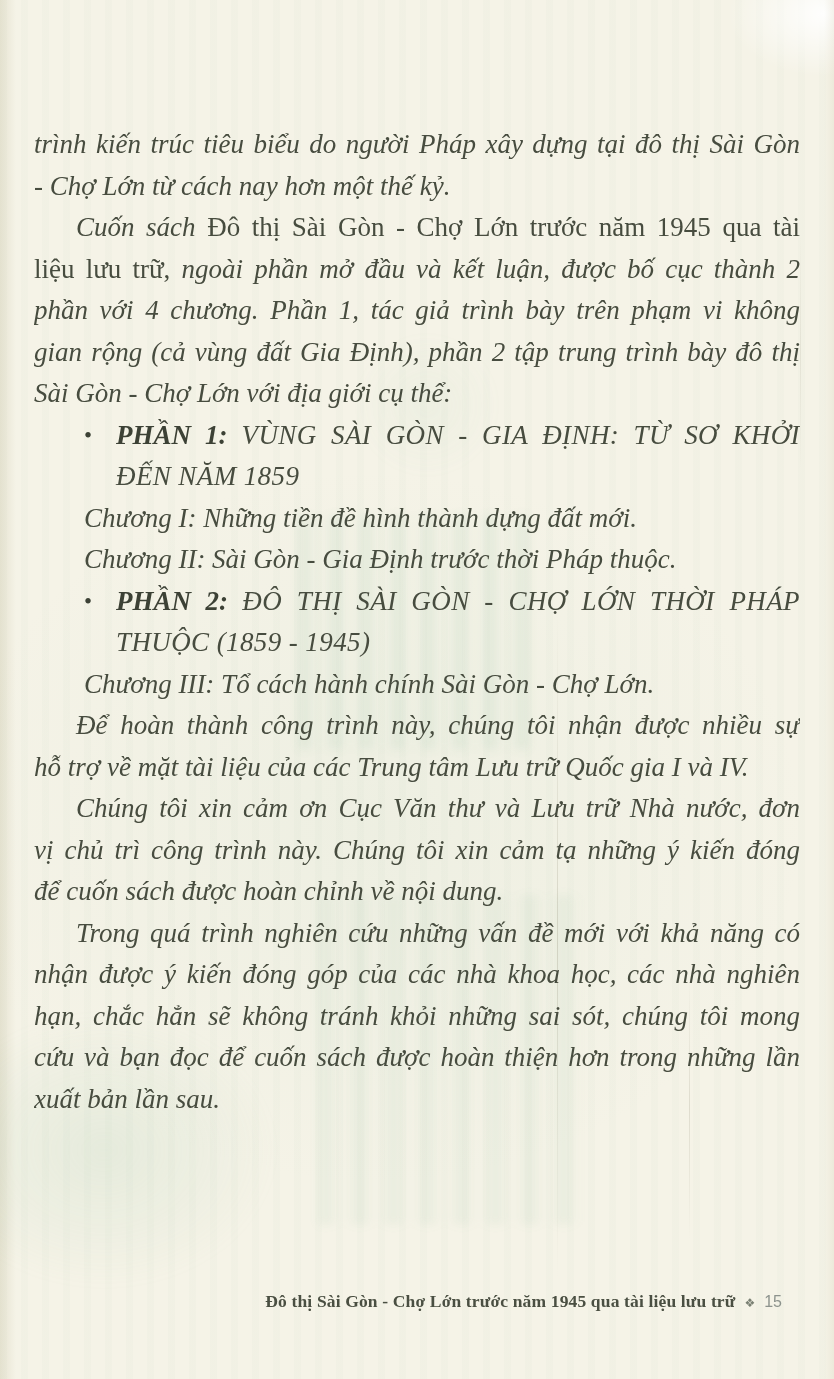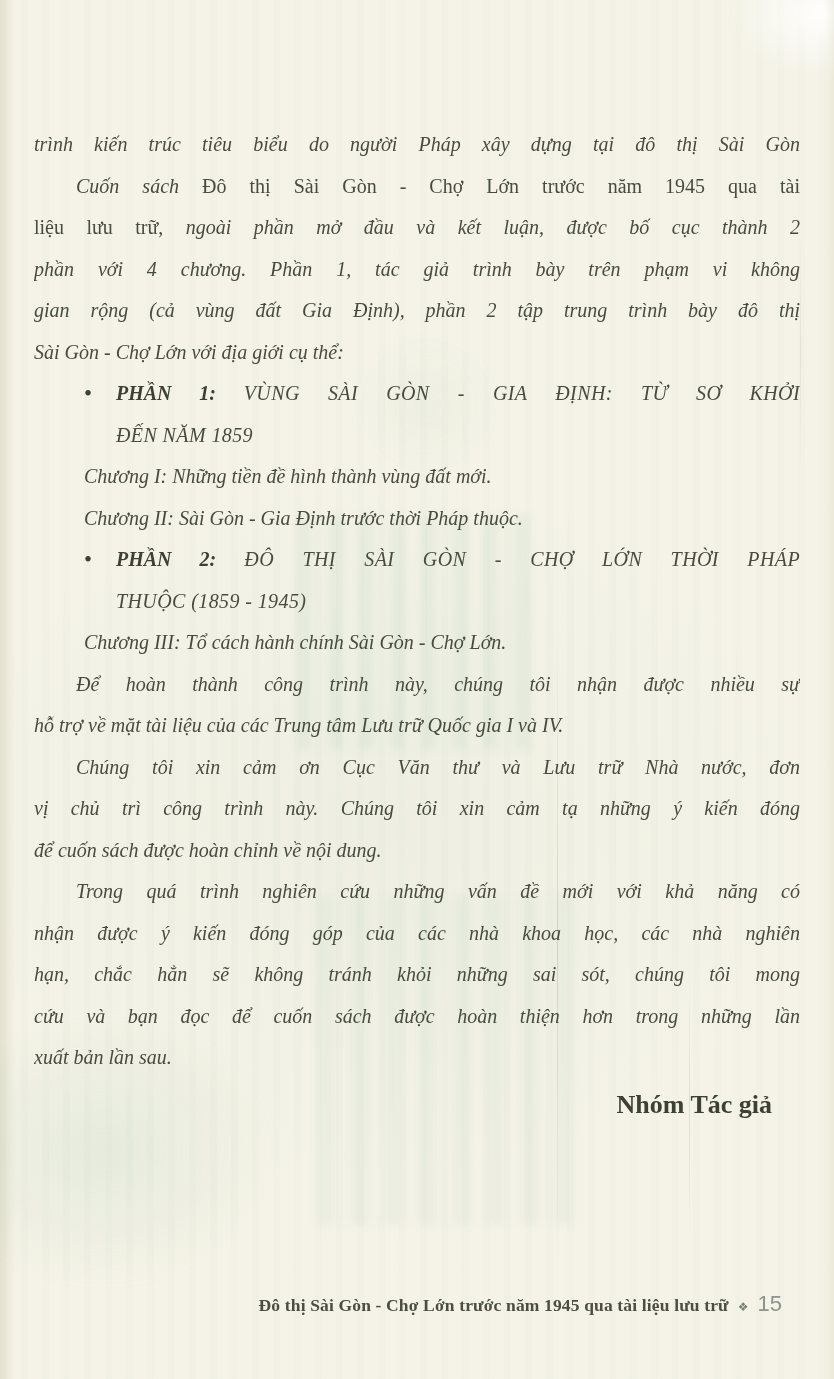--- a/index.html
+++ b/index.html
@@ -31,21 +31,21 @@
   .scratch{position:absolute;width:1px;pointer-events:none;
     background:linear-gradient(rgba(118,112,88,0), rgba(118,112,88,.22), rgba(118,112,88,0));}
   .scratch.s1{left:557px;top:610px;height:670px;}
   .scratch.s2{left:689px;top:975px;height:265px;opacity:.8;}
   .scratch.s3{left:800px;top:235px;height:235px;opacity:.5;}
 
   .body-text{position:absolute;left:34px;top:124px;width:766px;}
   .para{position:relative;margin:0;}
   .line{
     height:41.5px;line-height:41.5px;
-    font-size:20px;
+    font-size:27px;
     overflow:hidden;
     white-space:normal;
   }
   .jst{text-align:justify;}
   .jst::after{content:"";display:inline-block;width:100%;}
   .ind{text-indent:42px;}
   .it{font-style:italic;}
   .rm{font-style:normal;}
   .bi{font-style:italic;font-weight:bold;color:#3c4135;}
   .itc{font-style:italic;letter-spacing:.4px;}
@@ -59,54 +59,55 @@
     margin-top:5px;padding-right:28px;
     height:41.5px;line-height:41.5px;
     text-align:right;font-weight:bold;font-size:26px;color:#3c4135;
   }
   .footer{
     position:absolute;top:1291px;right:52px;
     display:flex;align-items:baseline;gap:9px;
   }
   .footer .rt{font-weight:bold;font-size:17.5px;letter-spacing:.15px;color:#4a4f42;}
   .footer .sep{font-family:"DejaVu Sans",sans-serif;font-size:12px;color:#7a8073;}
-  .footer .pn{font-family:"Liberation Sans","DejaVu Sans",sans-serif;font-size:22px;color:#8d938d;}
+  .footer .pn{font-family:"Liberation Sans","DejaVu Sans",sans-serif;font-size:16px;color:#8d938d;}
 </style>
 </head>
 <body>
 
 <div class="page">
 
   <div class="ghost g1"></div>
   <div class="ghost g2"></div>
   <div class="ghost g3"></div>
   <div class="ghost g4"></div>
   <div class="scratch s1"></div>
   <div class="scratch s2"></div>
   <div class="scratch s3"></div>
 
   <div class="body-text">
     <div id="paras">
         <div class="para plain">
           <div class="line jst"><span class="it">trình kiến trúc tiêu biểu do người Pháp xây dựng tại đô thị Sài Gòn</span></div>
+          <div class="line"><span class="it">- Chợ Lớn từ cách nay hơn một thế kỷ.</span></div>
         </div>
         <div class="para plain">
           <div class="line jst ind"><span class="it">Cuốn sách </span><span class="rm">Đô thị Sài Gòn - Chợ Lớn trước năm 1945 qua tài</span></div>
           <div class="line jst"><span class="rm">liệu lưu trữ, </span><span class="it">ngoài phần mở đầu và kết luận, được bố cục thành 2</span></div>
           <div class="line jst"><span class="it">phần với 4 chương. Phần 1, tác giả trình bày trên phạm vi không</span></div>
           <div class="line jst"><span class="it">gian rộng (cả vùng đất Gia Định), phần 2 tập trung trình bày đô thị</span></div>
           <div class="line"><span class="it">Sài Gòn - Chợ Lớn với địa giới cụ thể:</span></div>
         </div>
         <div class="para bullet">
           <span class="bullet-mark">•</span>
           <div class="line jst"><span class="bi">PHẦN 1: </span><span class="itc">VÙNG SÀI GÒN - GIA ĐỊNH: TỪ SƠ KHỞI</span></div>
           <div class="line"><span class="itc">ĐẾN NĂM 1859</span></div>
         </div>
         <div class="para chapter">
-          <div class="line"><span class="it">Chương I: Những tiền đề hình thành vùng đất mới.</span></div>
+          <div class="line"><span class="it">Chương I: Những tiền đề hình thành dựng đất mới.</span></div>
         </div>
         <div class="para chapter">
           <div class="line"><span class="it">Chương II: Sài Gòn - Gia Định trước thời Pháp thuộc.</span></div>
         </div>
         <div class="para bullet">
           <span class="bullet-mark">•</span>
           <div class="line jst"><span class="bi">PHẦN 2: </span><span class="itc">ĐÔ THỊ SÀI GÒN - CHỢ LỚN THỜI PHÁP</span></div>
           <div class="line"><span class="itc">THUỘC (1859 - 1945)</span></div>
         </div>
         <div class="para chapter">
@@ -122,21 +123,20 @@
           <div class="line"><span class="it">để cuốn sách được hoàn chỉnh về nội dung.</span></div>
         </div>
         <div class="para plain">
           <div class="line jst ind"><span class="it">Trong quá trình nghiên cứu những vấn đề mới với khả năng có</span></div>
           <div class="line jst"><span class="it">nhận được ý kiến đóng góp của các nhà khoa học, các nhà nghiên</span></div>
           <div class="line jst"><span class="it">hạn, chắc hẳn sẽ không tránh khỏi những sai sót, chúng tôi mong</span></div>
           <div class="line jst"><span class="it">cứu và bạn đọc để cuốn sách được hoàn thiện hơn trong những lần</span></div>
           <div class="line"><span class="it">xuất bản lần sau.</span></div>
         </div>
       </div>
-    <div class="signature">Nhóm Tác giả</div>
   </div>
 
   <div class="footer">
     <span class="rt">Đô thị Sài Gòn - Chợ Lớn trước năm 1945 qua tài liệu lưu trữ</span>
     <span class="sep">❖</span>
     <span class="pn">15</span>
   </div>
 </div>
 
 </body></html>

